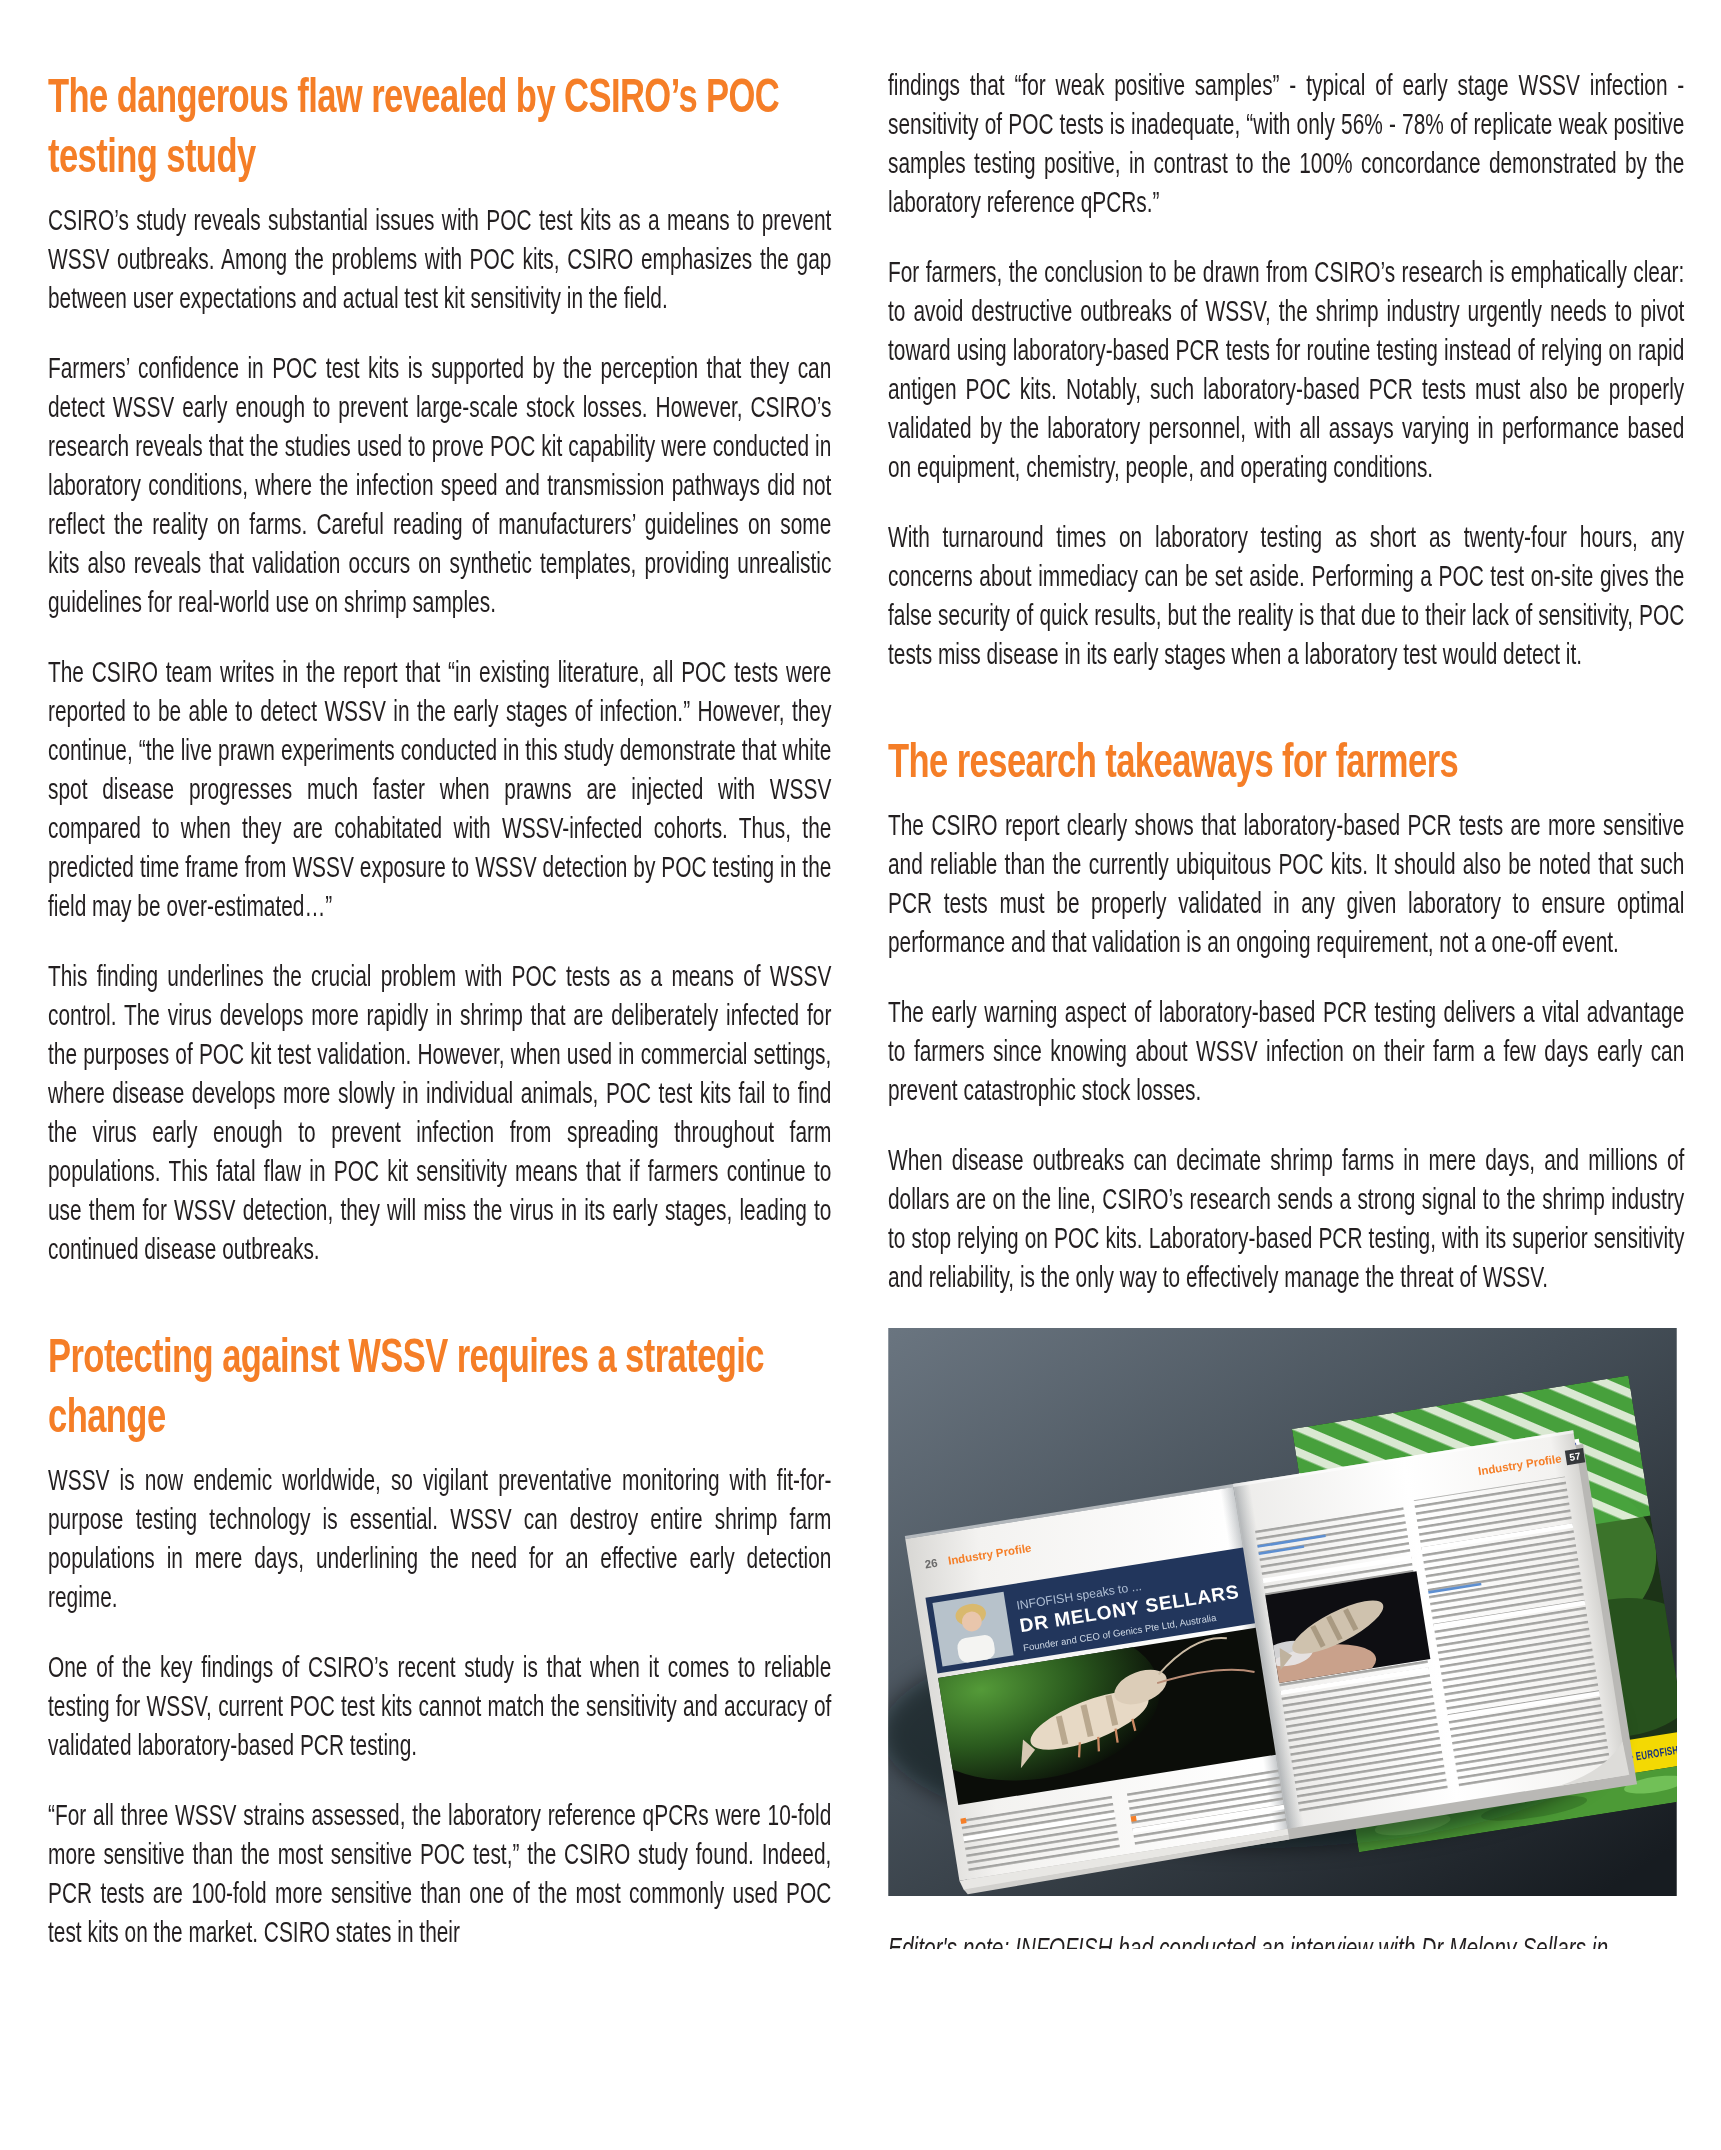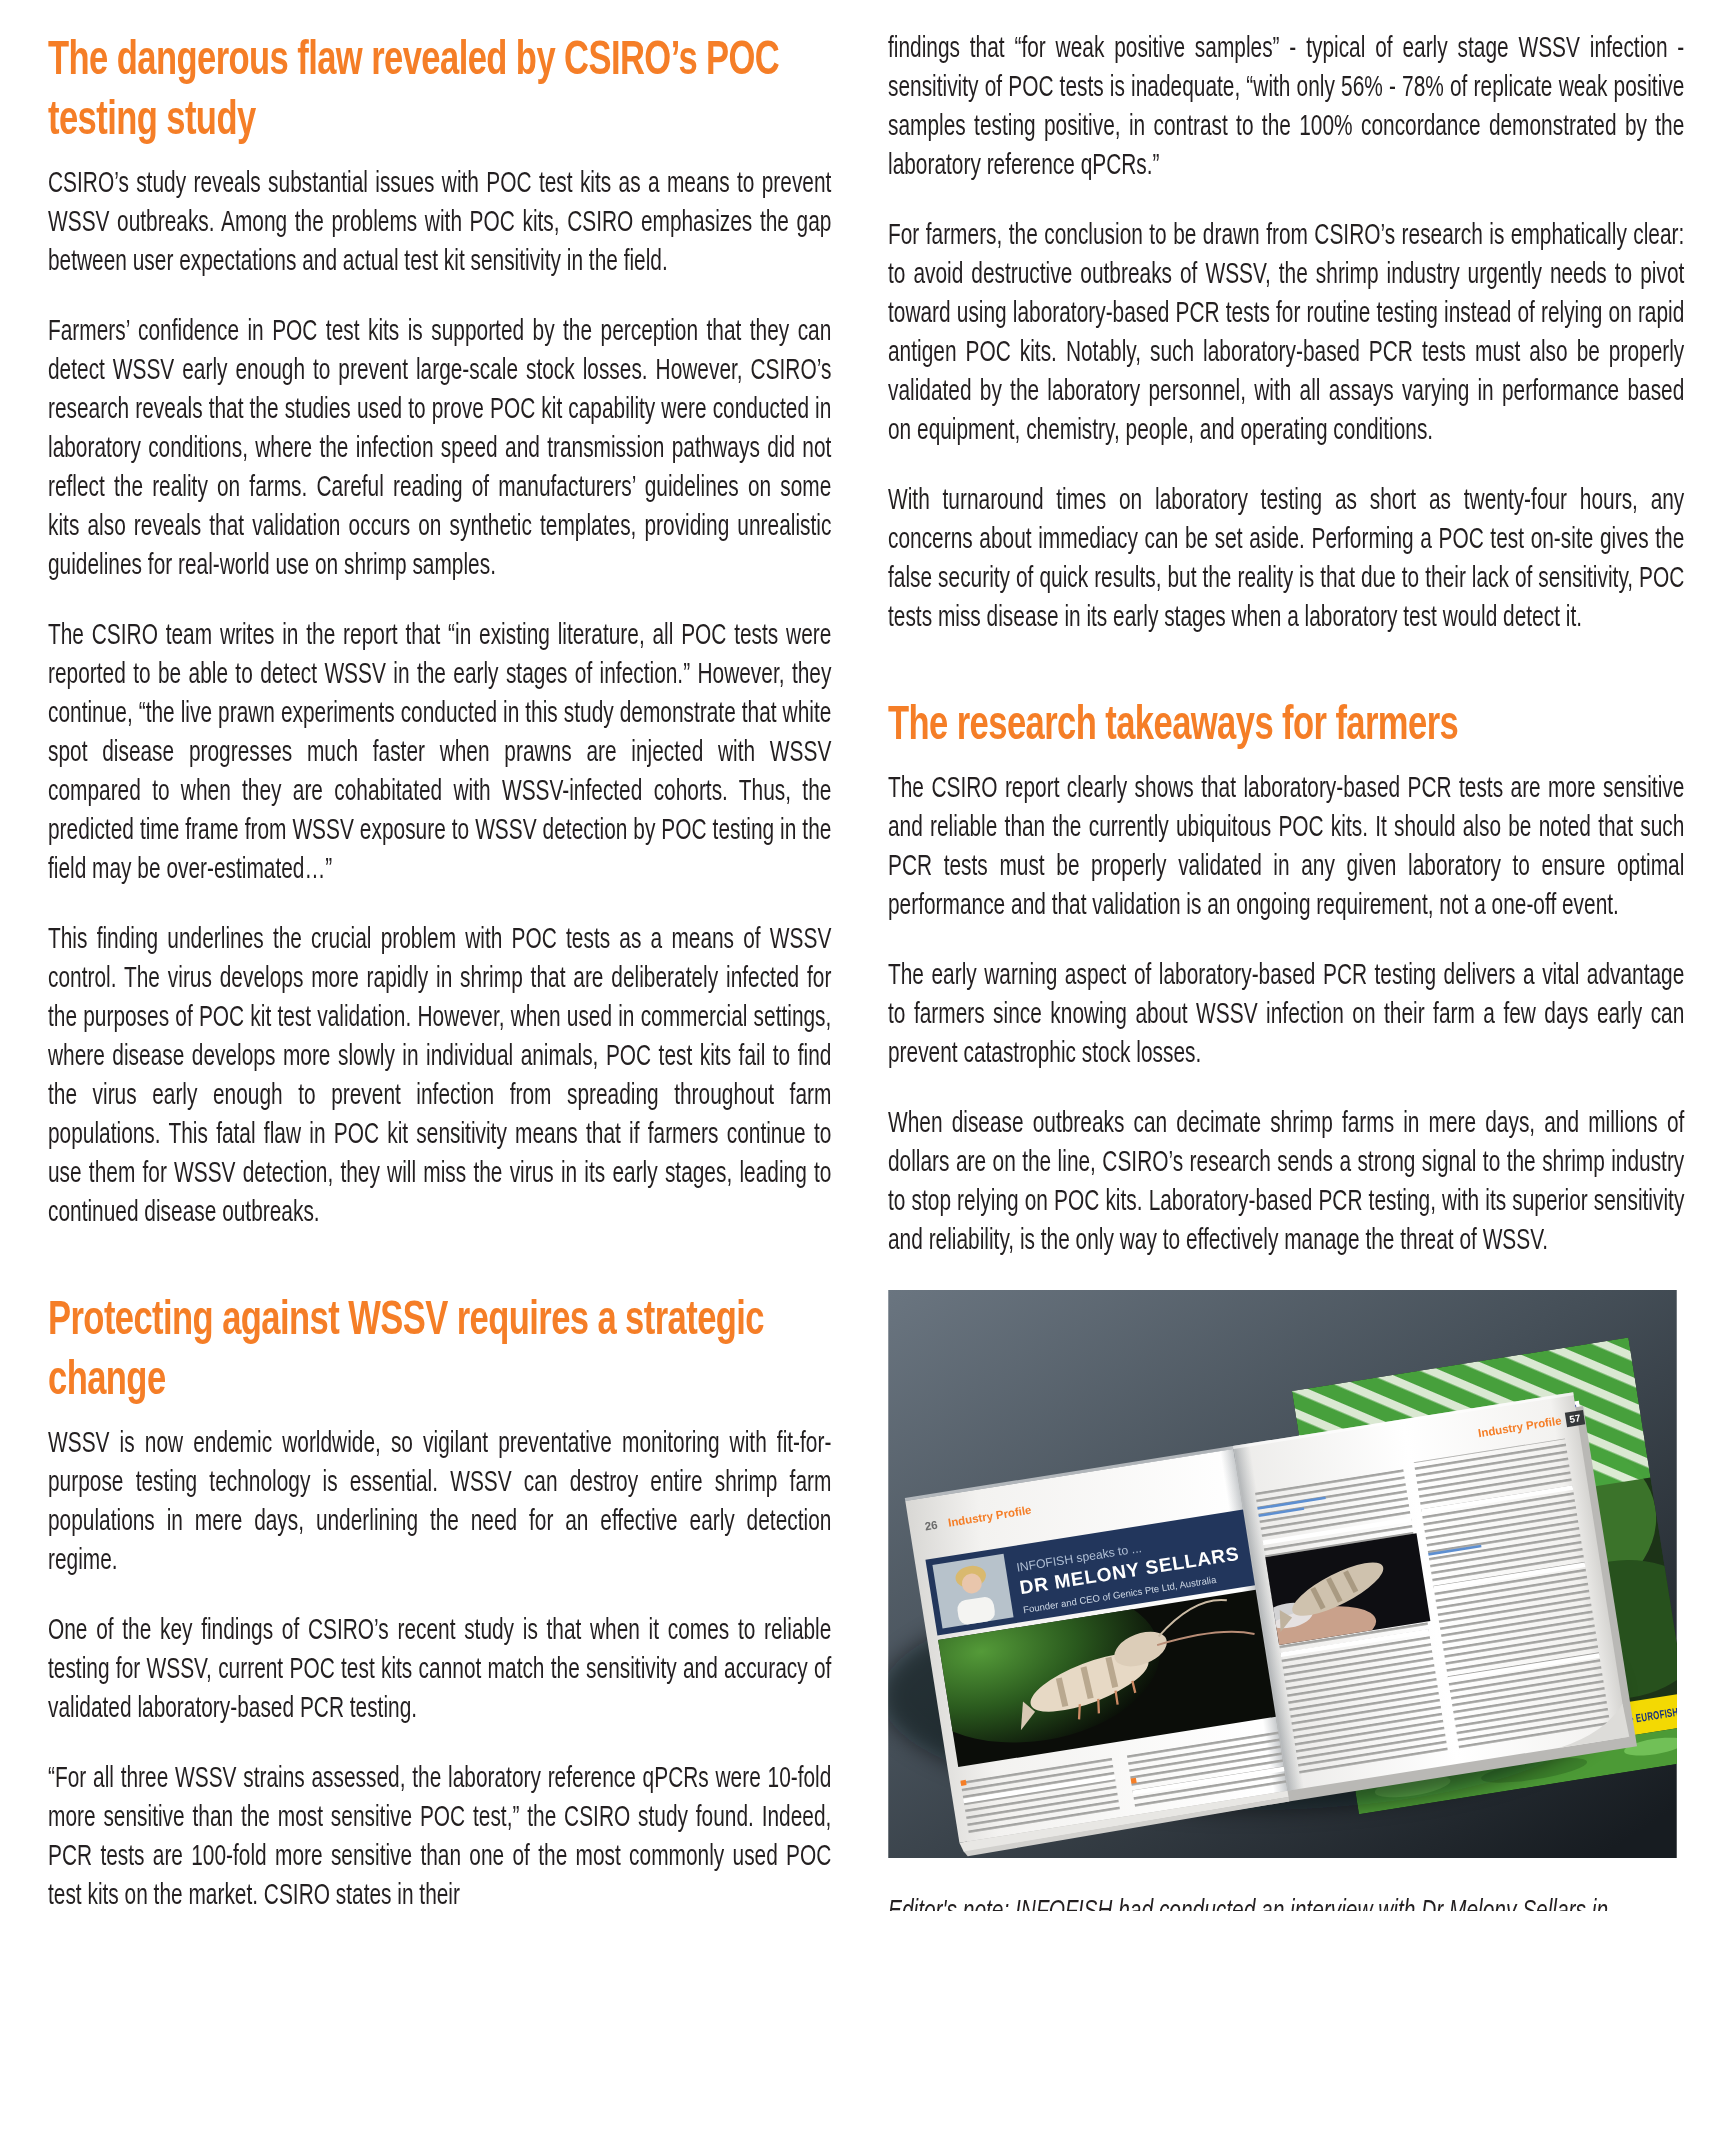--- a/index.html
+++ b/index.html
@@ -1,18 +1,18 @@
 <!DOCTYPE html>
 <html style="font-size:12.3px"><head>
 <meta charset="utf-8">
 <style>
   html,body { margin:0; padding:0; background:#ffffff; }
   .page {
     position:relative; width:1721px; height:1911px; background:#ffffff;
-    overflow:hidden; font-family:"Liberation Sans", sans-serif; color:#231f20;
+    overflow:hidden; font-family:"Liberation Sans", sans-serif; color:#231f20;margin-top:38px;
   }
   .col { position:absolute; top:27.6px; transform:scaleX(0.72); transform-origin:0 0; }
   .col-left  { left:48px;  width:1088px; }
   .col-right { left:888px; width:1106px; }
   h2.sect {
     color:#f57e27; font-size:48px; line-height:60px; font-weight:bold;
     letter-spacing:-0.8px; margin:57px 0 15.3px 0;
   }
   h2.sect.first { margin-top:0; }
   p.body {

